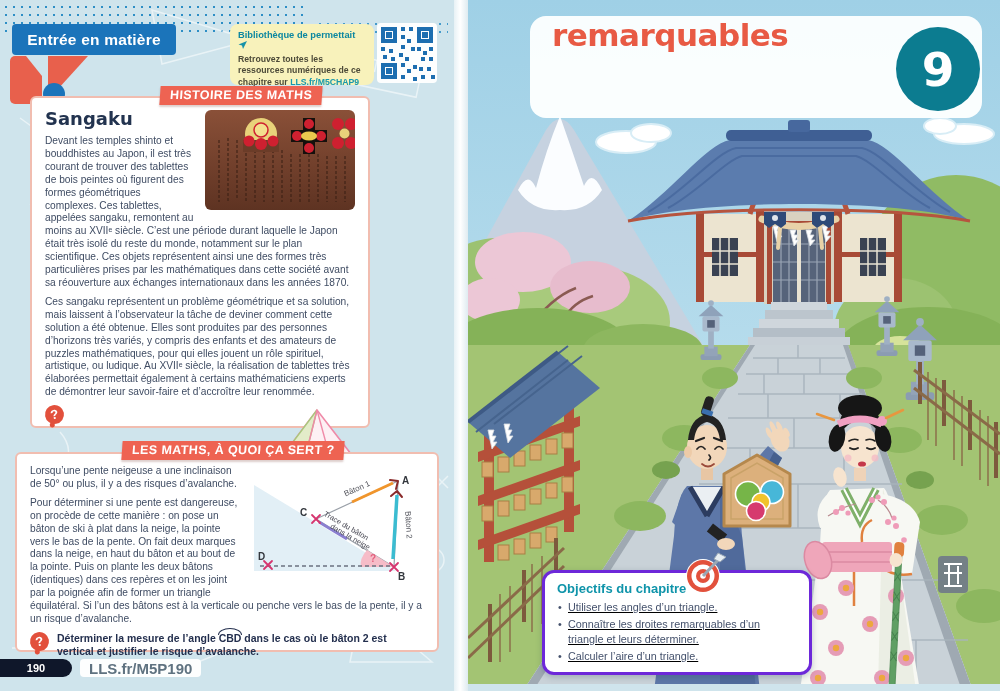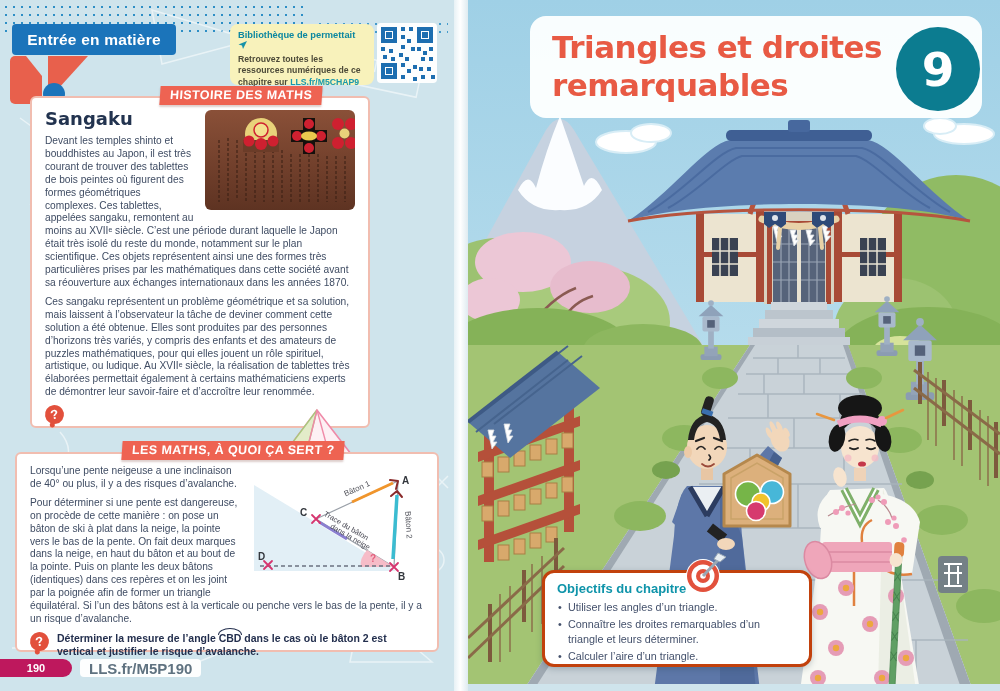--- a/index.html
+++ b/index.html
@@ -57,43 +57,43 @@
   .arc::before { content:""; position:absolute; left:-1px; right:-1px; top:-4px; height:6px;
     border:1.4px solid #232f4e; border-bottom:none; border-radius:50% 50% 0 0 / 100% 100% 0 0; }
 
   .video-row { margin:7px 0 0 88px; display:flex; align-items:flex-start; gap:6px; }
   .video-note { width:256px; background:#f8f2bb; border-radius:6px; font-size:9.2px; font-weight:bold;
     color:#4c4a38; padding:5px 8px; }
   .video-icon { flex:none; width:30px; height:25px; background:#fff; border-radius:5px;
     box-shadow:0 1px 2px rgba(0,0,0,.2); display:flex; align-items:center; justify-content:center; position:relative; }
   .video-icon::after { content:""; position:absolute; bottom:-4px; left:9px; width:12px; height:3px; background:#e2503c; border-radius:2px; }
 
-  .foot-num { position:absolute; left:0; top:659px; width:72px; height:18px; background:#be185d;
+  .foot-num { position:absolute; left:0; top:659px; width:72px; height:18px; background:#0f172a;
     border-radius:0 9px 9px 0; color:#fff; font-weight:bold; font-size:11px;
     display:flex; align-items:center; justify-content:center; }
   .foot-link { position:absolute; left:80px; top:659px; height:18px; padding:7px 9px; background:#fdfefe;
     border-radius:4px; color:#5f7280; font-weight:bold; font-size:15px;
     display:flex; align-items:center; }
 
   
   .right-page { position:absolute; left:468px; top:0; width:532px; height:691px; }
   .illus { position:absolute; left:0; top:0; }
   .title-banner { position:absolute; left:62px; top:16px; width:452px; height:102px;
     background:rgba(253,255,255,.96); border-radius:16px; }
   .title-line { color:#e85a44; font-weight:bold; font-size:31px; line-height:38px;
     padding-left:22px; font-family:"DejaVu Sans", sans-serif; letter-spacing:-.5px; }
   .title-line.first { padding-top:12px; }
   .chapter-circle { position:absolute; left:366px; top:11px; width:84px; height:84px;
     border-radius:50%; background:#0c7c90; color:#fff; font-weight:bold; font-size:47px;
     display:flex; align-items:center; justify-content:center; font-family:"DejaVu Sans", sans-serif; }
   .objectifs { position:absolute; left:74px; top:570px; width:270px; background:#fff;
-    border:3px solid #c2410c; border-radius:12px; padding:8px 12px 1px;
+    border:3px solid #6d28d9; border-radius:12px; padding:8px 12px 9px;
     box-shadow:0 2px 6px rgba(30,60,70,.25); }
   .objectifs h3 { margin:0 0 4px; font-size:13px; color:#0f94aa; }
-  .objectifs ul { margin:0; padding:0; list-style:none; }
+  .objectifs ul { margin:0; padding:0; list-style:none;text-decoration:underline; }
   .objectifs li { position:relative; padding-left:11px; font-size:10.8px; color:#43506b; line-height:1.32; margin-top:3px; }
   .objectifs li::before { content:"•"; position:absolute; left:1px; top:0; color:#43506b; }
   .target-icon { position:absolute; left:212px; top:551px; }
 </style>
 </head>
 <body>
 
 <div id="stage">
 
   <div class="left-page">
@@ -278,21 +278,21 @@
           <text x="54" y="49">C</text>
           <text x="12" y="93">D</text>
         </g>
         <text x="124" y="95" font-size="10" font-weight="bold" fill="#e4607e" font-family="Liberation Sans, sans-serif">?</text>
         <text x="112" y="24" font-size="8" fill="#55565e" font-family="Liberation Sans, sans-serif" text-anchor="middle" transform="rotate(-24 112 24)">Bâton 1</text>
         <text x="160" y="58" font-size="8" fill="#55565e" font-family="Liberation Sans, sans-serif" text-anchor="middle" transform="rotate(87 160 58)">Bâton 2</text>
         <text x="99" y="61" font-size="7.5" fill="#4a4a55" font-family="Liberation Sans, sans-serif" text-anchor="middle" transform="rotate(30 99 61)">Trace du bâton</text>
         <text x="103" y="72" font-size="7.5" fill="#4a4a55" font-family="Liberation Sans, sans-serif" text-anchor="middle" transform="rotate(30 103 72)">dans la neige</text>
       </svg>
 
-      <p>Lorsqu’une pente neigeuse a une inclinaison de 40° ou plus, il y a des risques d’avalanche.</p>
+      <p>Lorsqu’une pente neigeuse a une inclinaison de 50° ou plus, il y a des risques d’avalanche.</p>
       <p>Pour déterminer si une pente est dangereuse, on procède de cette manière : on pose un bâton de ski à plat dans la neige, la pointe vers le bas de la pente. On fait deux marques dans la neige, en haut du bâton et au bout de la pointe. Puis on plante les deux bâtons (identiques) dans ces repères et on les joint par la poignée afin de former un triangle équilatéral. Si l’un des bâtons est à la verticale ou penche vers le bas de la pente, il y a un risque d’avalanche.</p>
 
       <div class="q-row">
         <div class="q-icon">?</div>
         <div class="q-text"><span>Déterminer la mesure de l’angle </span><span class="arc">CBD</span><span> dans le cas où le bâton 2 est vertical et justifier le risque d’avalanche.</span></div>
       </div>
     </div>
 
     <div class="foot-num">190</div>
     <div class="foot-link">LLS.fr/M5P190</div>
@@ -639,21 +639,20 @@
         <rect x="470" y="556" width="30" height="37" rx="4" fill="#707a88" opacity=".92"></rect>
         <g stroke="#fff" stroke-width="2" fill="none">
           <path d="M476,564 h18 M476,573 h18 M476,586 h18 M481,564 v22 M490,566 v18"></path>
         </g>
       </g>
 
       <rect x="0" y="684" width="532" height="7" fill="#cfe4ec"></rect>
     </svg>
 
     <div class="title-banner">
-      <div class="title-line first">Triangles et droites</div>
       <div class="title-line">remarquables</div>
       <div class="chapter-circle">9</div>
     </div>
 
     <div class="objectifs">
       <h3>Objectifs du chapitre</h3>
       <ul>
         <li>Utiliser les angles d’un triangle.</li>
         <li>Connaître les droites remarquables d’un triangle et leurs déterminer.</li>
         <li>Calculer l’aire d’un triangle.</li>

